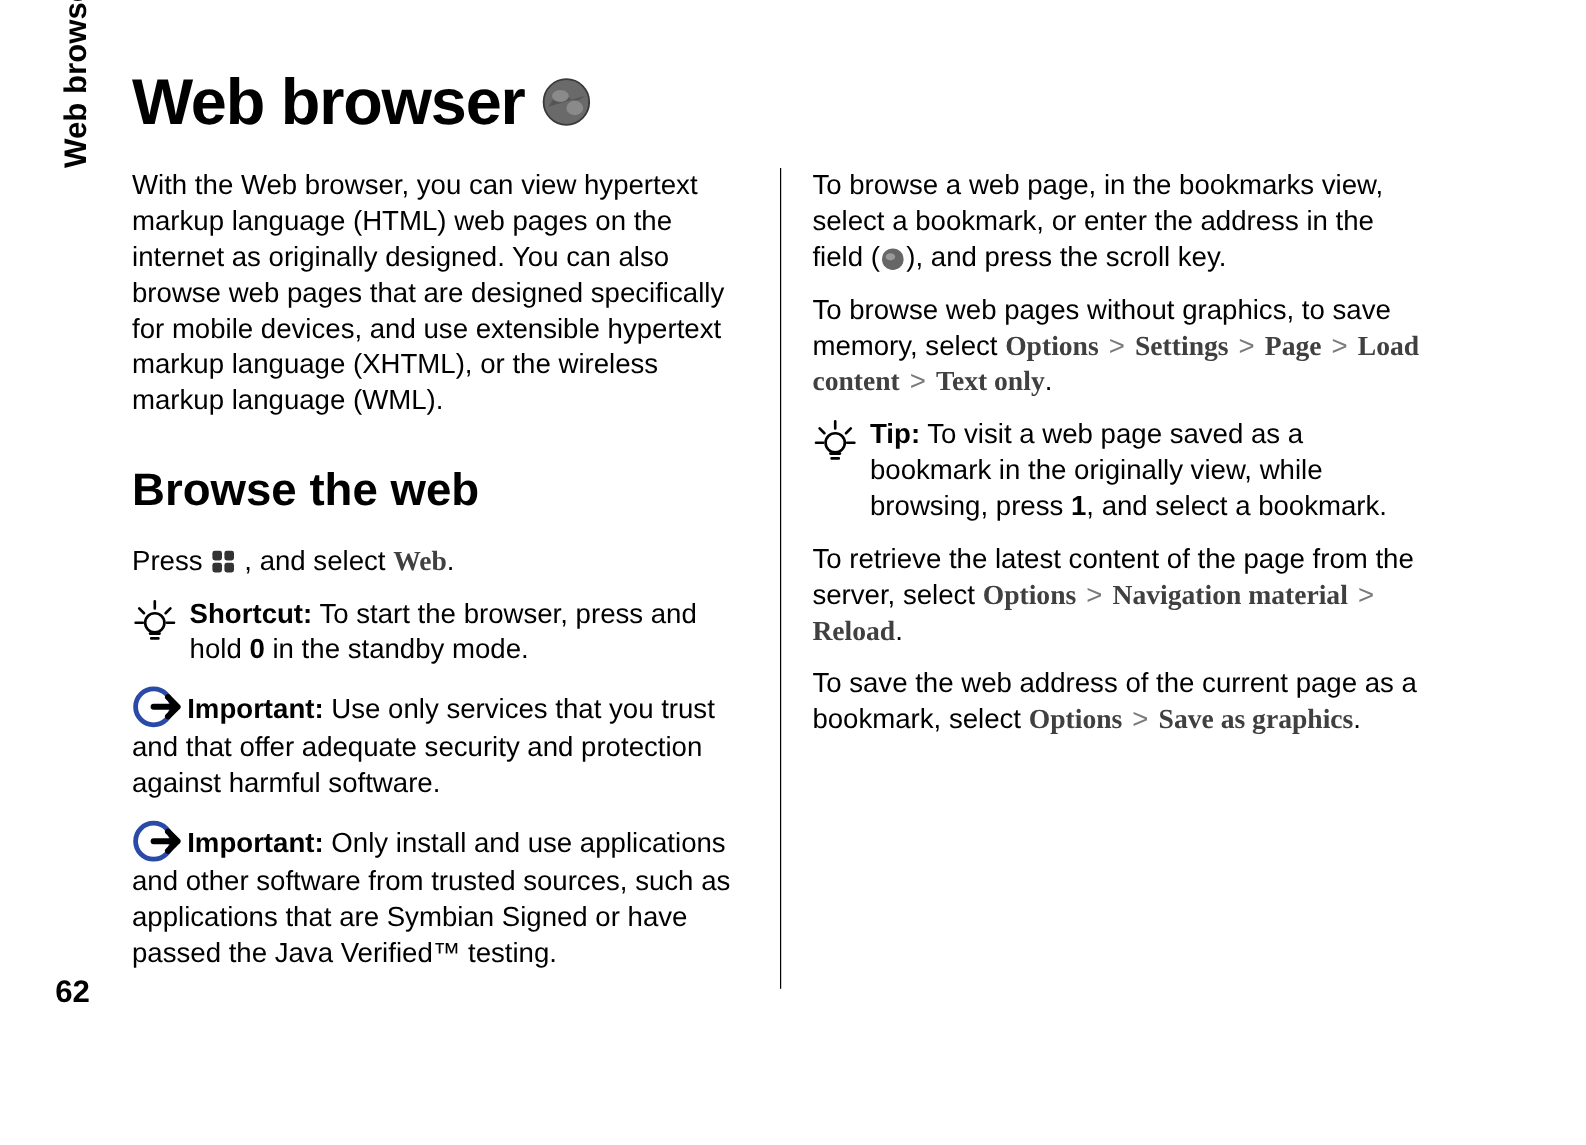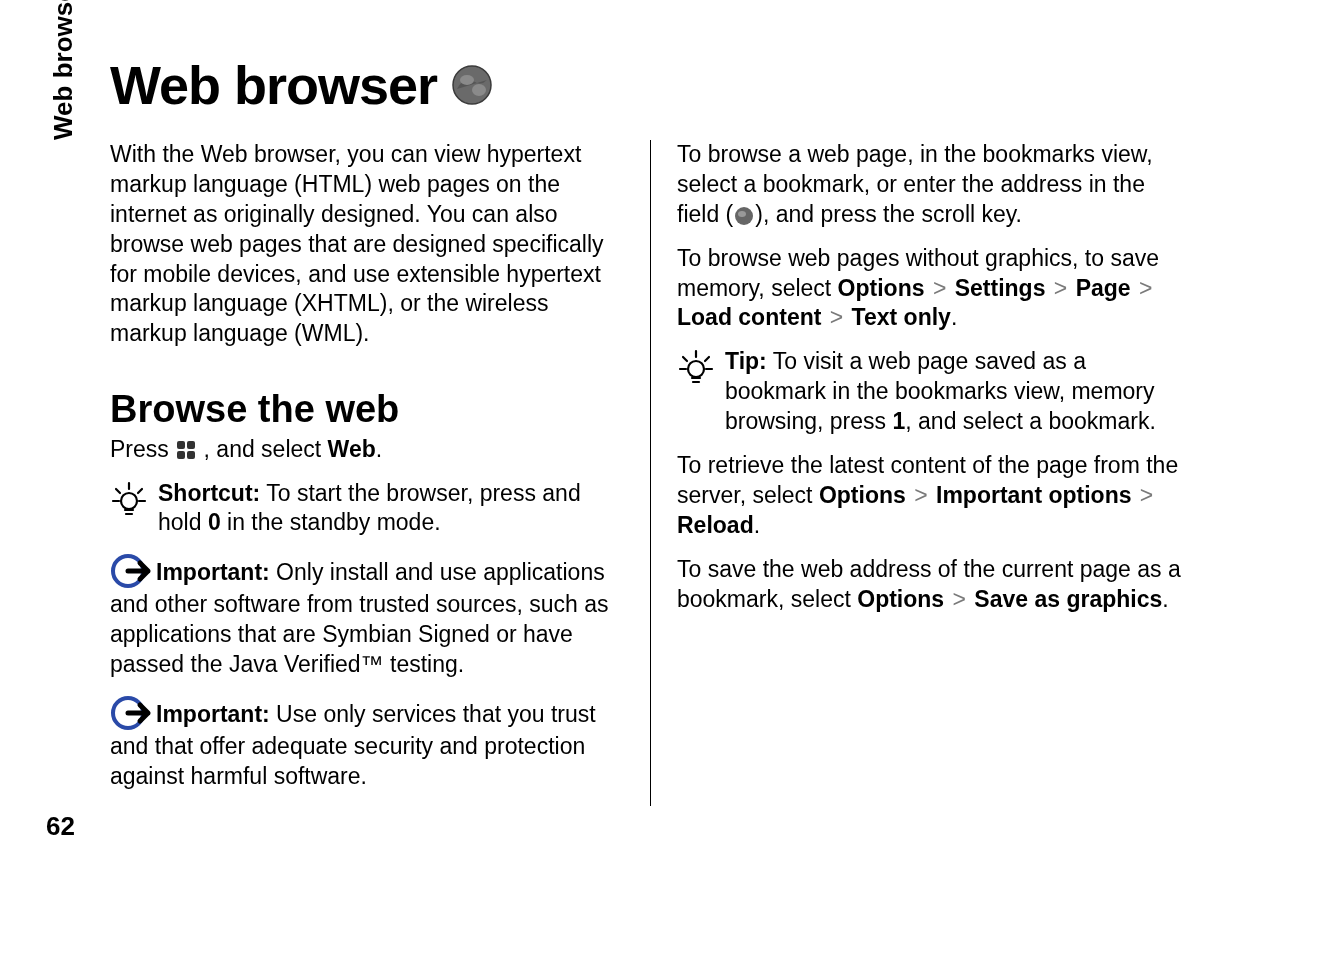--- a/index.html
+++ b/index.html
@@ -59,22 +59,23 @@
   .col.right {
     border-left: 1.5px solid #000;
     padding-left: 26px;
     padding-right: 0;
   }
   .para { margin-bottom: 14px; }
   .h2 {
     font-size: 38px;
     font-weight: 800;
     margin-top: 36px;
-  }
-  .menu { font-weight: 700; color: #000000; }
+    margin-bottom: 18px;
+  }
+  .menu { font-weight: 700; color: #404040; font-family: Liberation Serif, serif; }
   .gt { color: #7a7a7a; font-weight: 400; padding: 0 2px; }
   .bold { font-weight: 700; }
   .callout {
     display: flex;
     align-items: flex-start;
     gap: 10px;
     margin-bottom: 14px;
   }
   .callout .text { flex: 1; }
   .important-block { margin-bottom: 14px; }
@@ -138,30 +139,30 @@
           <span class="bold">Shortcut:</span><span> To start the browser, press and hold </span><span class="bold">0</span><span> in the standby mode.</span>
         </div>
       </div>
 
       <div class="important-block">
         <span class="icon-inline" style="vertical-align:-10px;margin-right:2px;">
           <svg width="44" height="38" viewBox="0 0 44 38">
             <circle cx="18" cy="19" r="15" fill="none" stroke="#2a4aa8" stroke-width="4"></circle>
             <path d="M18 19 L38 19 L30 11 M38 19 L30 27" fill="none" stroke="#000" stroke-width="5" stroke-linecap="round" stroke-linejoin="round"></path>
           </svg>
-        </span><span class="bold">Important:  </span><span>Only install and use applications and other software from trusted sources, such as applications that are Symbian Signed or have passed the Java Verified™ testing.</span>
+        </span><span class="bold">Important:  </span><span>Use only services that you trust and that offer adequate security and protection against harmful software.</span>
       </div>
 
       <div class="important-block">
         <span class="icon-inline" style="vertical-align:-10px;margin-right:2px;">
           <svg width="44" height="38" viewBox="0 0 44 38">
             <circle cx="18" cy="19" r="15" fill="none" stroke="#2a4aa8" stroke-width="4"></circle>
             <path d="M18 19 L38 19 L30 11 M38 19 L30 27" fill="none" stroke="#000" stroke-width="5" stroke-linecap="round" stroke-linejoin="round"></path>
           </svg>
-        </span><span class="bold">Important:  </span><span>Use only services that you trust and that offer adequate security and protection against harmful software.</span>
+        </span><span class="bold">Important:  </span><span>Only install and use applications and other software from trusted sources, such as applications that are Symbian Signed or have passed the Java Verified™ testing.</span>
       </div>
 
     </div>
 
     <div class="col right">
 
       <p class="para">
         <span>To browse a web page, in the bookmarks view, select a bookmark, or enter the address in the field (</span><span class="icon-inline">
           <svg width="22" height="20" viewBox="0 0 22 20">
             <circle cx="11" cy="10" r="9" fill="#666"></circle>
@@ -180,26 +181,26 @@
         <span>
           <svg width="38" height="42" viewBox="0 0 38 42">
             <g stroke="#000" stroke-width="2.2" fill="none" stroke-linecap="round">
               <circle cx="19" cy="22" r="8" fill="#fff"></circle>
               <path d="M15 31 h8 M16 35 h6"></path>
               <path d="M19 4 v6 M6 10 l4 4 M32 10 l-4 4 M3 22 h6 M29 22 h6"></path>
             </g>
           </svg>
         </span>
         <div class="text">
-          <span class="bold">Tip:</span><span> To visit a web page saved as a bookmark in the bookmarks view, memory browsing, press </span><span class="bold">1</span><span>, and select a bookmark.</span>
+          <span class="bold">Tip:</span><span> To visit a web page saved as a bookmark in the originally view, while browsing, press </span><span class="bold">1</span><span>, and select a bookmark.</span>
         </div>
       </div>
 
       <p class="para">
-        <span>To retrieve the latest content of the page from the server, select </span><span class="menu">Options</span><span class="gt"> &gt; </span><span class="menu">Important options</span><span class="gt"> &gt; </span><span class="menu">Reload</span><span>.</span>
+        <span>To retrieve the latest content of the page from the server, select </span><span class="menu">Options</span><span class="gt"> &gt; </span><span class="menu">Navigation material</span><span class="gt"> &gt; </span><span class="menu">Reload</span><span>.</span>
       </p>
 
       <p class="para">
         <span>To save the web address of the current page as a bookmark, select </span><span class="menu">Options</span><span class="gt"> &gt; </span><span class="menu">Save as graphics</span><span>.</span>
       </p>
 
 
     </div>
   </div>
 </div>

